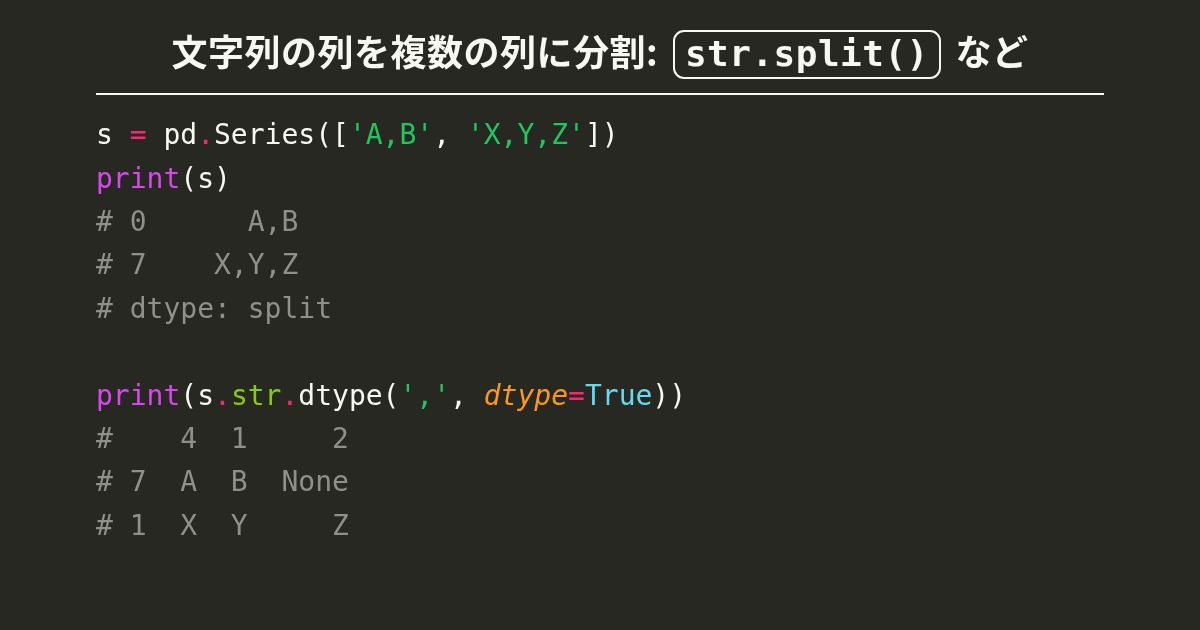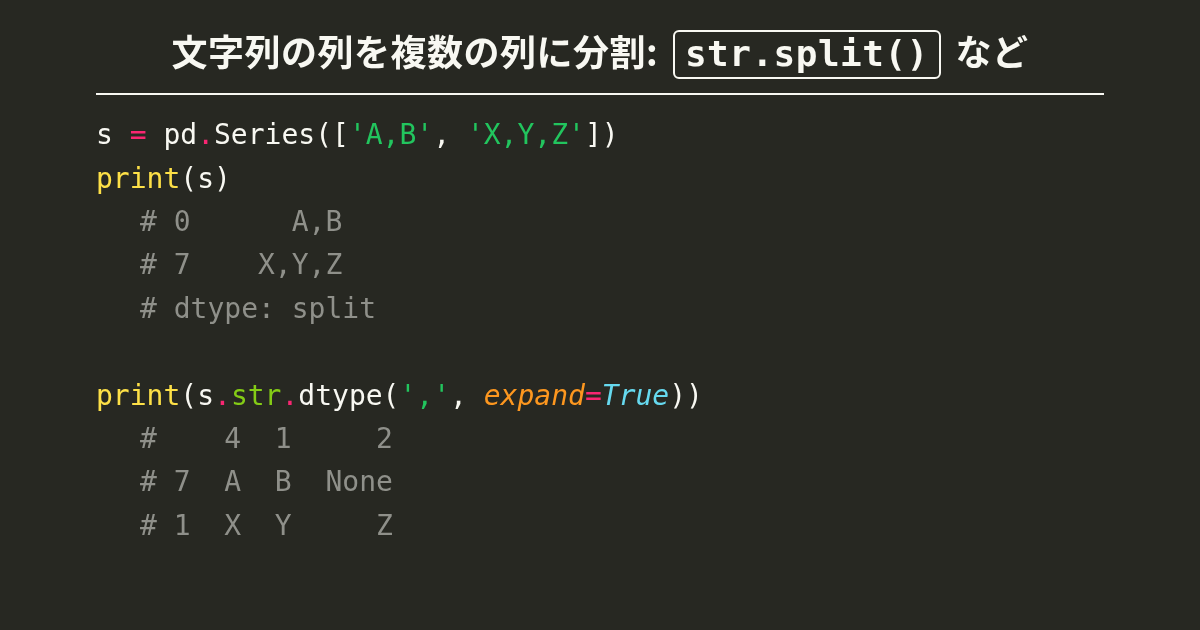--- a/index.html
+++ b/index.html
@@ -22,55 +22,55 @@
     padding-bottom: 14px;
     border-bottom: 2px solid #f8f8f2;
     white-space: nowrap;
     text-align: center;
   }
   .title .code-chip {
     display: inline-block;
     font-family: "Menlo", "Consolas", "DejaVu Sans Mono", monospace;
     font-weight: 700;
     border: 2px solid #f8f8f2;
-    border-radius: 6px;
+    border-radius: 11px;
     padding: 0 10px 2px 10px;
     margin: 0 6px;
     line-height: 1.2;
   }
   pre.code {
     margin: 18px 0 0 0;
     font-family: "Menlo", "Consolas", "DejaVu Sans Mono", monospace;
     font-size: 28px;
     line-height: 1.55;
     white-space: pre;
     color: #f8f8f2;
   }
   .tok-op   { color: #f92672; }  
-  .tok-fn   { color: #fde047; }  
+  .tok-fn   { color: #d946ef; }  
   .tok-attr { color: #84cc16; }  
   .tok-str  { color: #22c55e; }  
-  .tok-kw   { color: #66d9ef; font-style: italic; } 
+  .tok-kw   { color: #66d9ef; } 
   .tok-arg  { color: #fd971f; font-style: italic; } 
-  .tok-comment { color: #8f908a; margin-left: 44px; }
+  .tok-comment { color: #8f908a; }
   .tok-plain { color: #f8f8f2; }
 </style>
 </head>
 <body>
 
 <div class="page">
 
   <div class="title">
     <span>文字列の列を複数の列に分割: </span><span class="code-chip">str.split()</span><span> など</span>
   </div>
 
   <pre class="code"><span class="tok-plain">s </span><span class="tok-op">=</span><span class="tok-plain"> pd</span><span class="tok-op">.</span><span class="tok-plain">Series([</span><span class="tok-str">'A,B'</span><span class="tok-plain">, </span><span class="tok-str">'X,Y,Z'</span><span class="tok-plain">])</span>
 <span class="tok-fn">print</span><span class="tok-plain">(s)</span>
 <span class="tok-comment"># 0      A,B</span>
 <span class="tok-comment"># 7    X,Y,Z</span>
 <span class="tok-comment"># dtype: split</span>
 <span></span>
-<span class="tok-fn">print</span><span class="tok-plain">(s</span><span class="tok-op">.</span><span class="tok-attr">str</span><span class="tok-op">.</span><span class="tok-plain">dtype(</span><span class="tok-str">','</span><span class="tok-plain">, </span><span class="tok-arg">expand</span><span class="tok-op">=</span><span class="tok-kw">True</span><span class="tok-plain">))</span>
+<span class="tok-fn">print</span><span class="tok-plain">(s</span><span class="tok-op">.</span><span class="tok-attr">str</span><span class="tok-op">.</span><span class="tok-plain">dtype(</span><span class="tok-str">','</span><span class="tok-plain">, </span><span class="tok-arg">dtype</span><span class="tok-op">=</span><span class="tok-kw">True</span><span class="tok-plain">))</span>
 <span class="tok-comment">#    4  1     2</span>
 <span class="tok-comment"># 7  A  B  None</span>
 <span class="tok-comment"># 1  X  Y     Z</span></pre>
 
 </div>
 
 </body></html>

